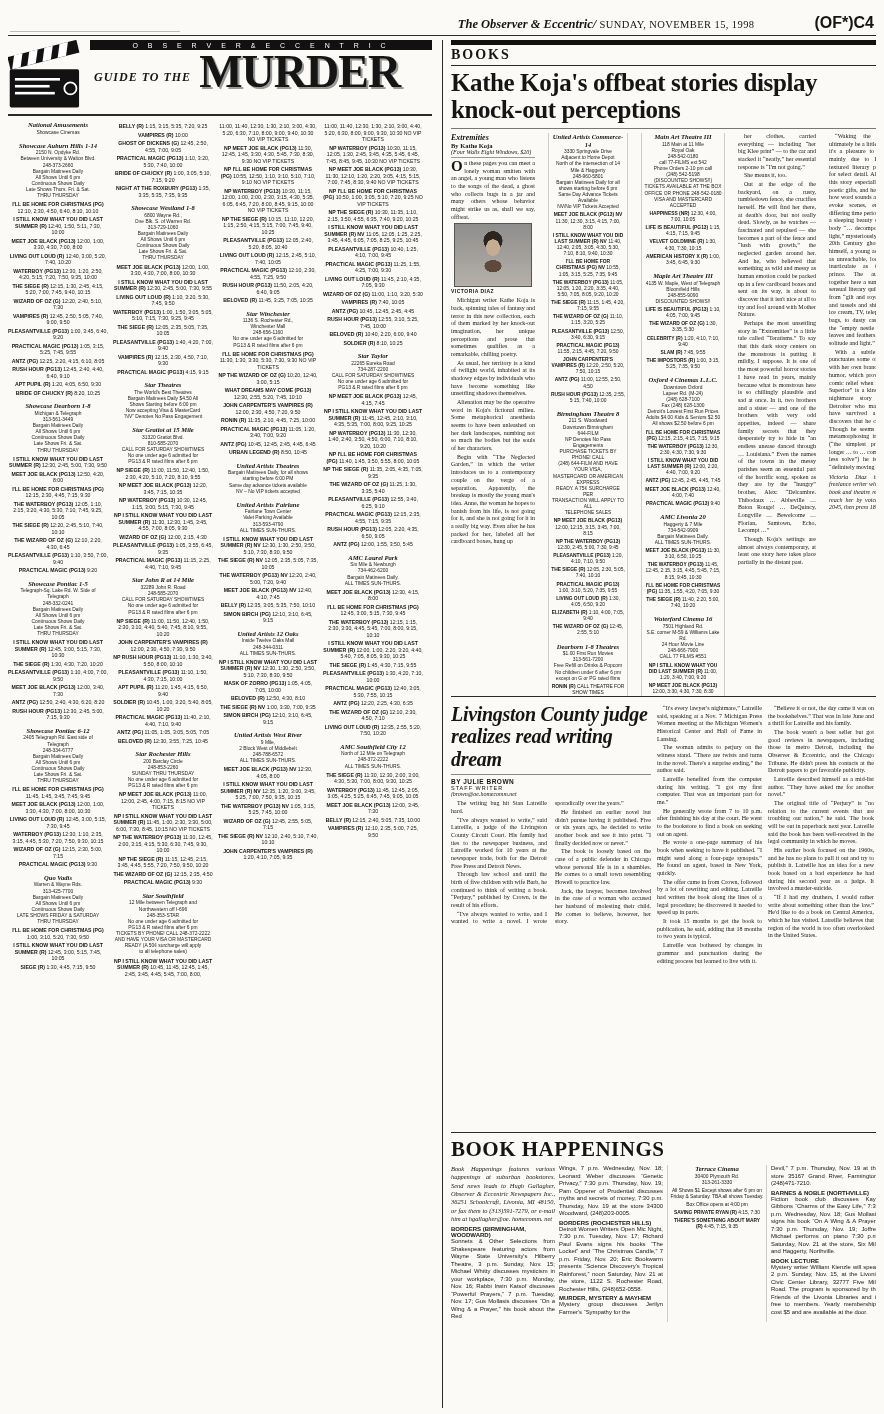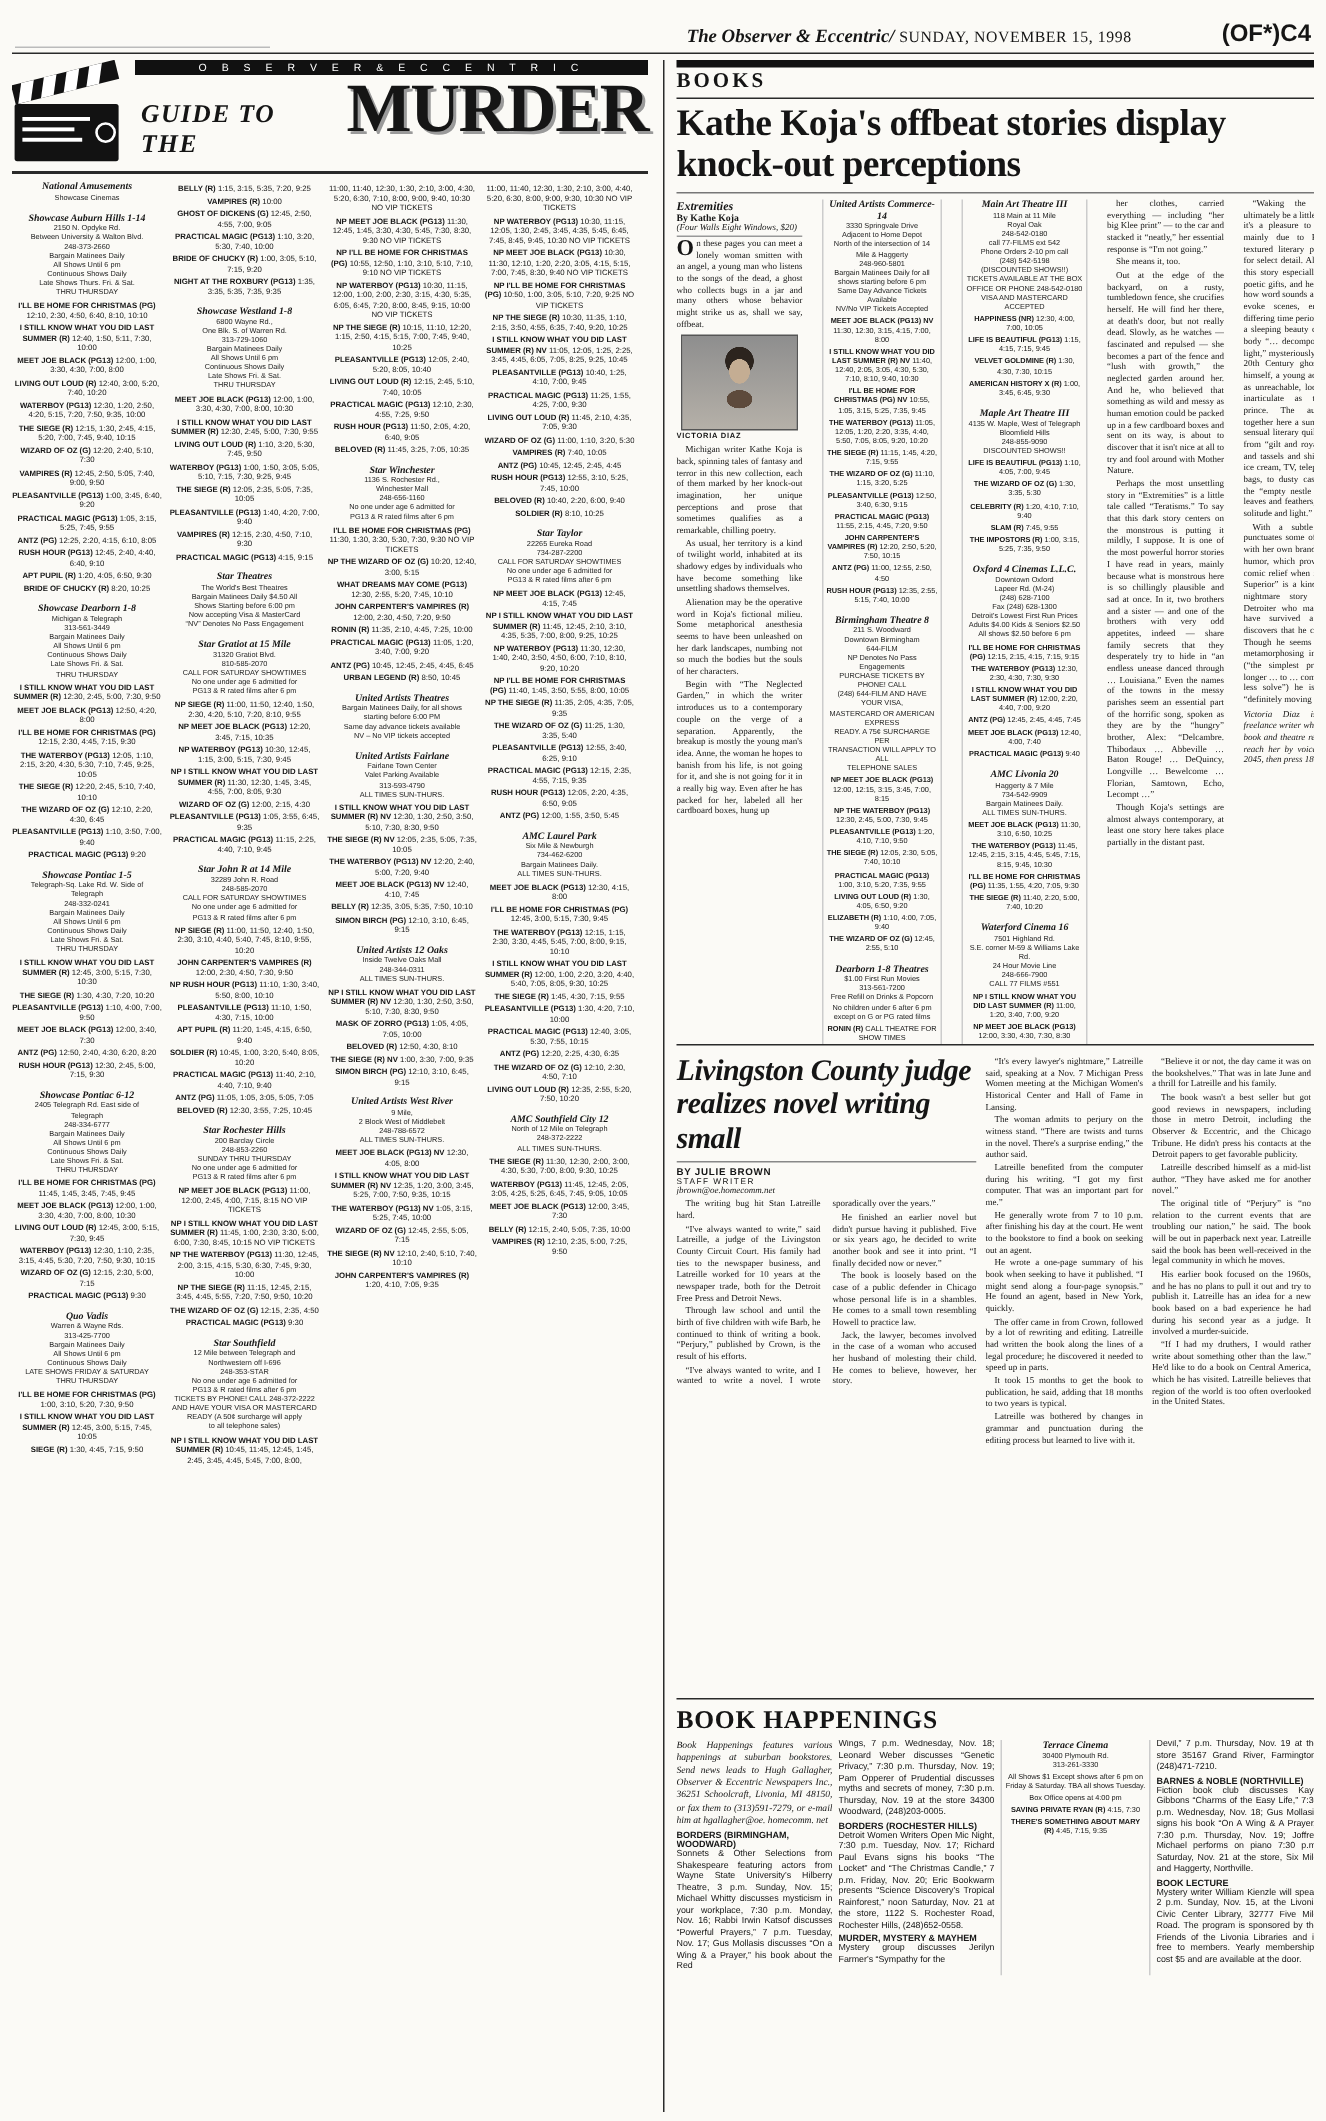--- a/index.html
+++ b/index.html
@@ -17,21 +17,21 @@
 
   .content{ display:flex; gap:10px; height:1368px; margin-top:4px; }
 
   
   .left-region{ width:424px; flex:none; display:flex; flex-direction:column; }
   .movies-banner{ height:76px; display:flex; gap:4px; align-items:stretch; border-bottom:2px solid var(--rule); padding-bottom:3px; }
   .clapper{ width:78px; flex:none; }
   .banner-right{ flex:1; display:flex; flex-direction:column; }
   .obs-strip{ background:#111; color:#fff; font-family:"Liberation Sans",sans-serif; font-size:7px; letter-spacing:4px; text-align:center; padding:2px 0 1px; }
   .banner-row{ display:flex; align-items:baseline; gap:8px; padding-left:4px; }
-  .guide-to{ font-style:italic; font-weight:bold; font-size:17px; letter-spacing:1px; transform:translateY(-6px); }
+  .guide-to{ font-style:italic; font-weight:bold; font-size:12px; letter-spacing:1px; transform:translateY(-6px); }
   .movies-word{ font-weight:900; font-size:46px; line-height:.95; letter-spacing:-1px; text-shadow:2px 2px 0 #9a9a9a; }
 
   .listings-wrap{ display:flex; gap:5px; margin-top:5px; flex:1; overflow:hidden; }
   .listings-col{ width:100px; flex:none; overflow:hidden; font-family:"Liberation Sans",sans-serif; font-size:5.2px; line-height:1.25; }
   .tblock{ margin-bottom:6px; }
   .tname{ font-family:"Liberation Serif",serif; font-weight:bold; font-style:italic; font-size:6.6px; text-align:center; line-height:1.15; margin-bottom:1px; }
   .tinfo{ text-align:center; font-size:4.9px; color:#222; }
   .movie{ text-align:center; margin-top:2px; }
   .mtitle{ font-weight:bold; }
   .mtimes{ }
@@ -75,21 +75,21 @@
   .by-name{ font-weight:bold; font-size:6.5px; letter-spacing:.5px; }
   .by-role{ font-size:5.5px; letter-spacing:1px; }
   .by-mail{ font-size:6px; font-style:italic; font-family:"Liberation Serif",serif; }
   .liv-left .art{ columns:2; column-gap:8px; }
   .liv-col{ overflow:hidden; }
   .liv-col.c2{ width:105px; flex:none; padding-top:2px; }
   .liv-col.c3{ width:106px; flex:none; padding-top:2px; }
 
   
   .happenings{ flex:1; overflow:hidden; padding-top:4px; }
-  .hap-title{ font-weight:bold; font-size:17px; letter-spacing:.5px; margin-bottom:3px; }
+  .hap-title{ font-weight:bold; font-size:21px; letter-spacing:.5px; margin-bottom:3px; }
   .hap-row{ display:flex; gap:4px; overflow:hidden; }
   .hap-col{ overflow:hidden; font-family:"Liberation Sans",sans-serif; }
   .hap-col.h1{ width:104px; flex:none; }
   .hap-col.h2{ width:104px; flex:none; }
   .hap-col.ht{ width:100px; flex:none; border-left:1px solid #ccc; border-right:1px solid #ccc; padding:0 2px; font-size:4.9px; line-height:1.25; }
   .hap-col.h3{ width:108px; flex:none; }
   .hap-intro{ font-family:"Liberation Serif",serif; font-style:italic; font-size:6.4px; line-height:1.3; text-align:justify; margin-bottom:3px; }
   .ev-h{ font-weight:bold; font-size:6px; margin-top:2px; }
   .ev-t{ font-size:5.9px; line-height:1.27; text-align:justify; margin:0 0 1px; }
 </style>
@@ -628,21 +628,21 @@
           <div class="art">
               <p>“Waking the Prince” may ultimately be a little enigmatic, but it's a pleasure to read, anyway, mainly due to Koja's densely textured literary palette and eye for select detail. Also, passages in this story especially illustrate her poetic gifts, and her knowledge of how word sounds and rhythms can evoke scenes, emotions, even differing time periods. In the story, a sleeping beauty of a prince, his body “… decomposed to candied light,” mysteriously foreshadows a 20th Century ghostly double of himself, a young actor who seems as unreachable, locked away and inarticulate as the entombed prince. The author stitches together here a sumptuous, highly sensual literary quilt of everything from “gilt and royal purple, flags and tassels and shiny bunting” to ice cream, TV, telephones and tote bags, to dusty castle floors, and the “empty nestle of owls, stray leaves and feathers, the detritus of solitude and light.”</p>
               <p>With a subtle wand, Koja punctuates some of the collection with her own brand of dry-as-dust humor, which provides delightful comic relief when it comes. “Bird Superior” is a kind of cartoonish nightmare story in which a Detroiter who may or may not have survived a plane crash discovers that he can actually fly. Though he seems literally to be metamorphosing into a birdbrain (“the simplest problems taking longer … to … comprehend, much less solve”) he is, nevertheless, “definitely moving up.”</p>
             </div>
           <p class="bio">Victoria Diaz is a Livonia freelance writer who specializes in book and theatre reviews. You can reach her by voice mail at 953-2045, then press 1854.</p>
         </div>
       </div>
 
       <div class="liv-row">
         <div class="liv-left">
-          <h2 class="liv-headline">Livingston County judge realizes novel writing small</h2>
+          <h2 class="liv-headline">Livingston County judge realizes read writing dream</h2>
           <div class="byline">
             <div class="by-name">BY JULIE BROWN</div>
             <div class="by-role">STAFF WRITER</div>
             <div class="by-mail">jbrown@oe.homecomm.net</div>
           </div>
           <div class="art">
               <p>The writing bug hit Stan Latreille hard.</p>
               <p>“I've always wanted to write,” said Latreille, a judge of the Livingston County Circuit Court. His family had ties to the newspaper business, and Latreille worked for 10 years at the newspaper trade, both for the Detroit Free Press and Detroit News.</p>
               <p>Through law school and until the birth of five children with wife Barb, he continued to think of writing a book. “Perjury,” published by Crown, is the result of his efforts.</p>
               <p>“I've always wanted to write, and I wanted to write a novel. I wrote sporadically over the years.”</p>

